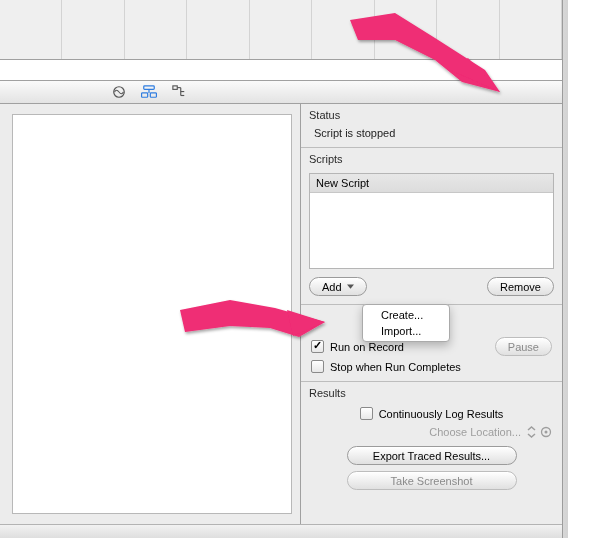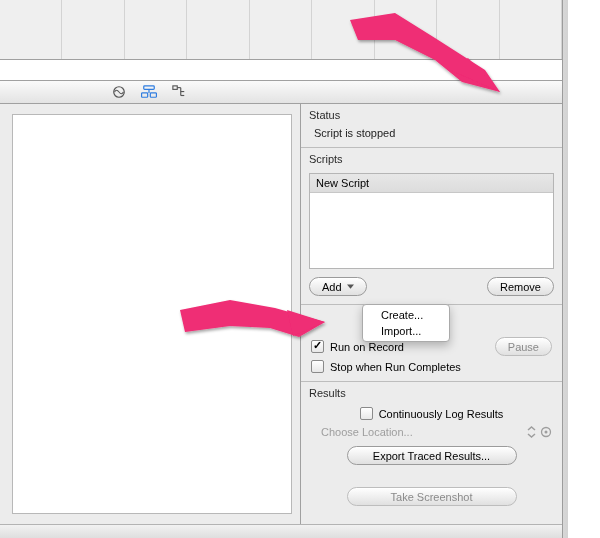--- a/index.html
+++ b/index.html
@@ -119,21 +119,21 @@
   .chk.checked::after {
     content: "✓"; font-size: 11px; font-weight: bold; color: #000;
     line-height: 1; transform: translateY(-1px);
   }
   .choose-loc { color: #9e9e9e; padding-left: 10px; }
   .twiddle {
     display: inline-flex; align-items: center; gap: 4px;
     color: #9e9e9e;
   }
   .twiddle svg path { stroke: #9e9e9e; stroke-width: 1.5; fill: none; }
-  .logging-btns { display: flex; flex-direction: column; align-items:center; gap:22px; padding:6px 8px 10px; }
+  .logging-btns { display: flex; flex-direction: column; align-items:center; gap:6px; padding:6px 8px 10px; }
   .logging-btns .aqua-btn { width: 170px; }
   .right-border {
     position: absolute; left: 562px; top: 0; width: 21px; height: 100%;
     background: linear-gradient(90deg, #d7d7d7, #c4c4c4);
     border-left: 1px solid #9c9c9c;
   }
   .right-border::before {
     content: ""; position: absolute; top: 0; bottom: 0; right: 0; width: 15px;
     background: #fff;
   }
@@ -236,21 +236,21 @@
       <span>Stop when Run Completes</span>
     </div>
   </div>
 
   <div class="section" style="border-bottom:none;">
     <div class="sec-head">Results</div>
     <div class="ctrl-row" style="padding-top:6px;justify-content:center;">
       <span class="chk"></span>
       <span>Continuously Log Results</span>
     </div>
-    <div class="ctrl-row split" style="padding-top:4px;">
+    <div class="ctrl-row split" style="padding-top:4px;justify-content:flex-end;">
       <span class="choose-loc">Choose Location...</span>
       <span class="twiddle">
         <svg width="9" height="12" viewBox="0 0 9 12">
             <path d="M1 4 L4.5 1 L8 4"></path>
             <path d="M1 8 L4.5 11 L8 8"></path>
           </svg>
         <svg width="12" height="12" viewBox="0 0 12 12">
             <circle cx="6" cy="6" r="4.5" fill="none" stroke="#9e9e9e" stroke-width="1.3"></circle>
             <circle cx="6" cy="6" r="1.5" fill="#9e9e9e"></circle>
           </svg>

